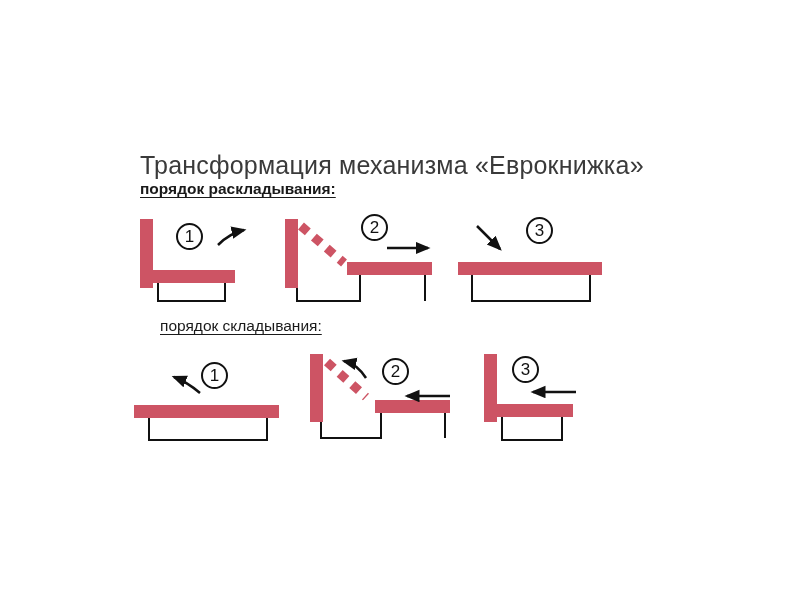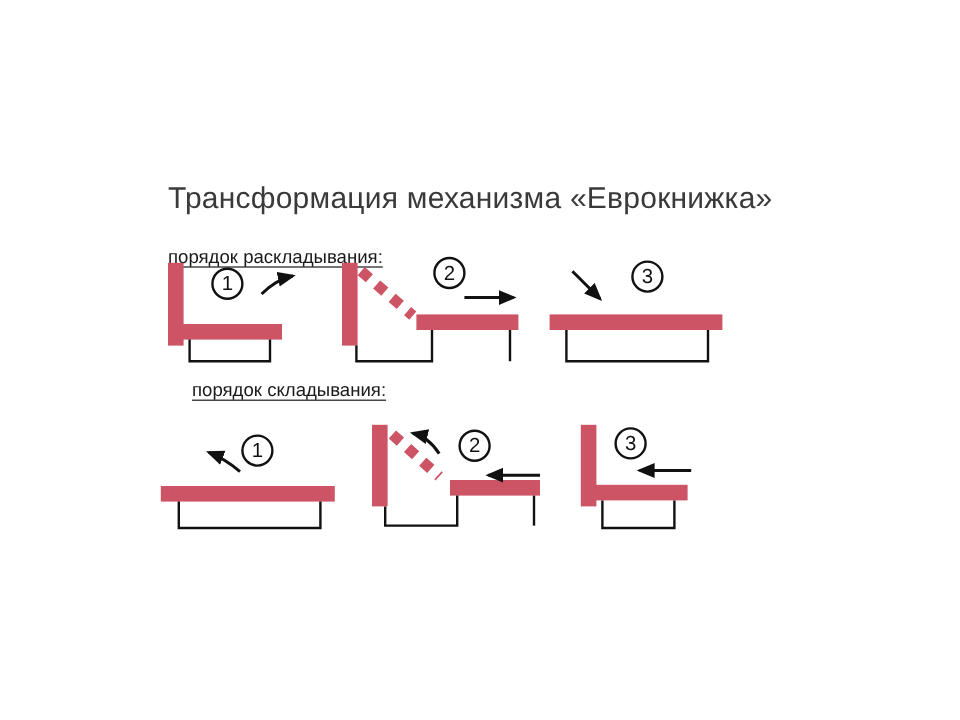--- a/index.html
+++ b/index.html
@@ -15,21 +15,21 @@
   }
   .title {
     position:absolute; left:140px; top:151px;
     font-size:25px; letter-spacing:.2px;
     color:var(--title-color,#3a3a3a); white-space:nowrap;
   }
   .section-label {
     position:absolute; font-size:15.5px; color:#1a1a1a;
     text-decoration:underline; text-underline-offset:3px; white-space:nowrap;
   }
-  .section-label.unfold { left:140px; top:206px; }
+  .section-label.unfold { left:140px; top:180px;font-weight:bold; }
   .section-label.fold   { left:140px; top:317px;margin-left:20px; }
   .diagram { position:absolute; }
   .badge {
     position:absolute; width:27px; height:27px;
     border:2px solid #111; border-radius:50%;
     display:flex; align-items:center; justify-content:center;
     font-size:17px; color:#111; background:transparent;
   }
   
   .bar   { fill:var(--accent,#cd5464); }

